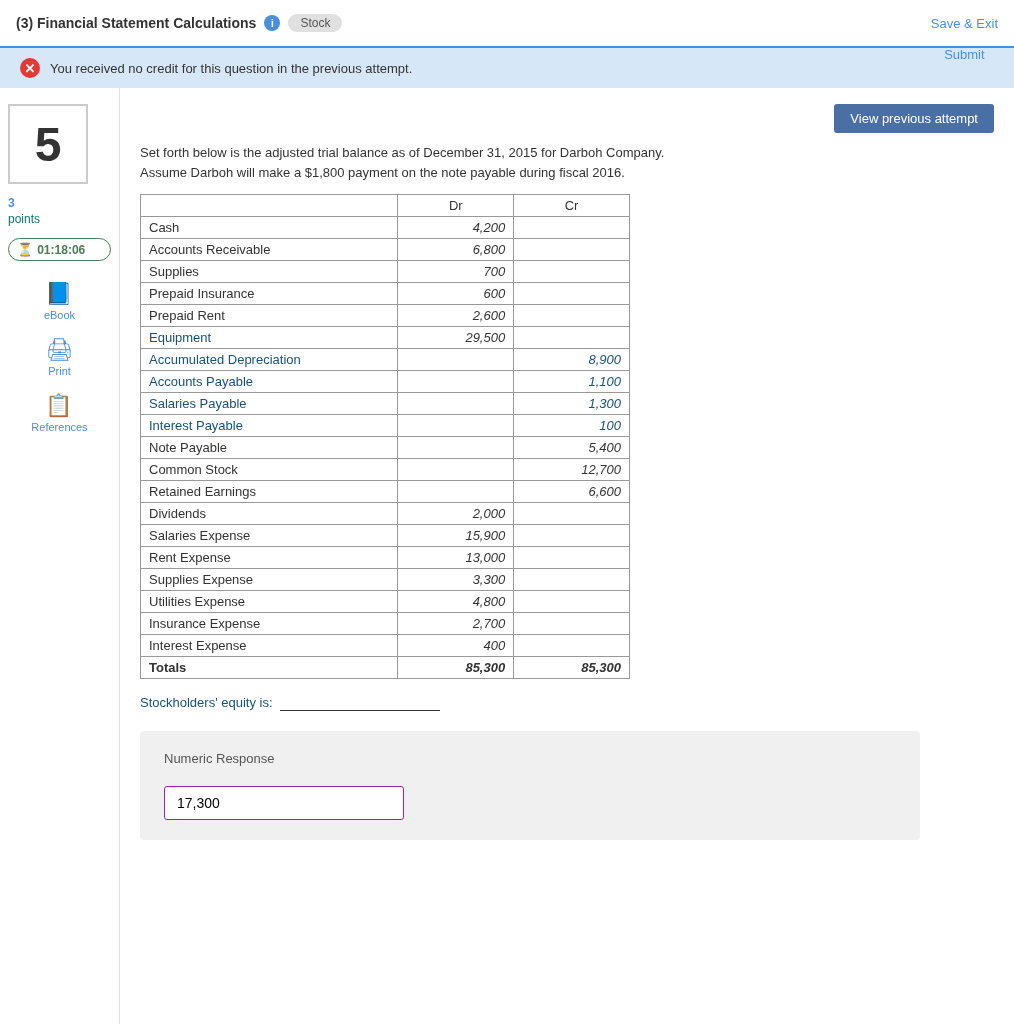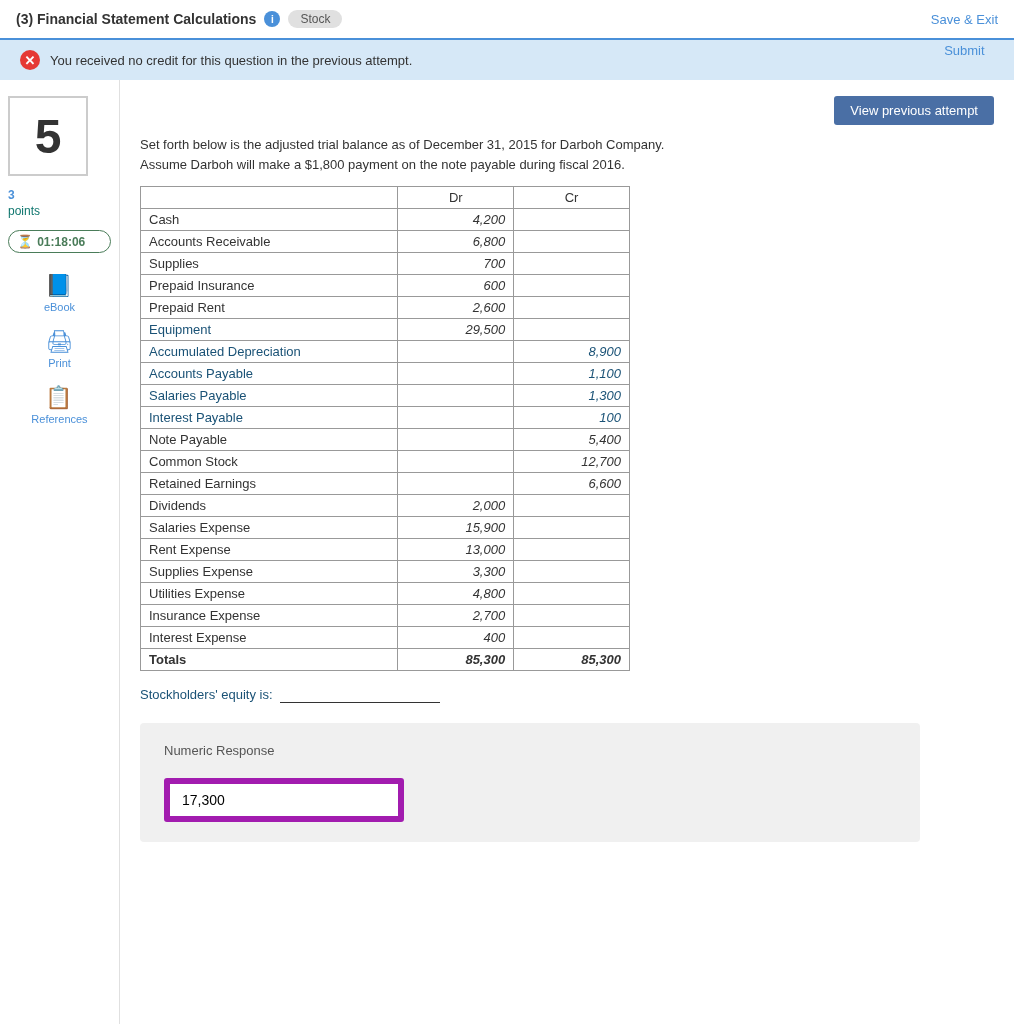--- a/index.html
+++ b/index.html
@@ -2,21 +2,21 @@
 <html><head>
   <meta charset="utf-8">
   <style>
     * { box-sizing: border-box; margin: 0; padding: 0; }
     body { font-family: Arial, sans-serif; font-size: 13px; background: #f0f0f0; color: #333; }
 
     
     .top-bar {
       display: flex; align-items: center; justify-content: space-between;
       background: #fff; border-bottom: 2px solid #4a90d9;
-      padding: 6px 16px; height: 40px;
+      padding: 6px 16px; height: 48px;
     }
     .top-bar-left { display: flex; align-items: center; gap: 8px; }
     .top-bar-title { font-size: 14px; font-weight: bold; color: #333; }
     .saved-badge {
       background: #e0e0e0; border-radius: 12px; padding: 2px 12px;
       font-size: 12px; color: #555;
     }
     .top-bar-right { display: flex; align-items: center; gap: 16px; flex-direction: column; }
     .top-bar-right a { color: #4a90d9; text-decoration: none; font-size: 13px; cursor: pointer; }
     .info-icon {
@@ -103,21 +103,21 @@
       width: 160px; margin-left: 4px;
     }
 
     
     .numeric-response-container {
       background: #f0f0f0; border-radius: 4px; padding: 20px 24px;
       margin-top: 10px; max-width: 780px;
     }
     .numeric-label { font-size: 13px; color: #555; margin-bottom: 20px; }
     .numeric-input {
-      border: 6px solid #a21caf; padding: 8px 12px; font-size: 14px;
+      border: 1px solid #a21caf; padding: 8px 12px; font-size: 14px;
       width: 240px; border-radius: 3px; background: #fff;
     }
 
     .clearfix::after { content: ''; display: block; clear: both; }
   </style>
 </head>
 <body>
 
 <div class="top-bar">
   <div class="top-bar-left">

